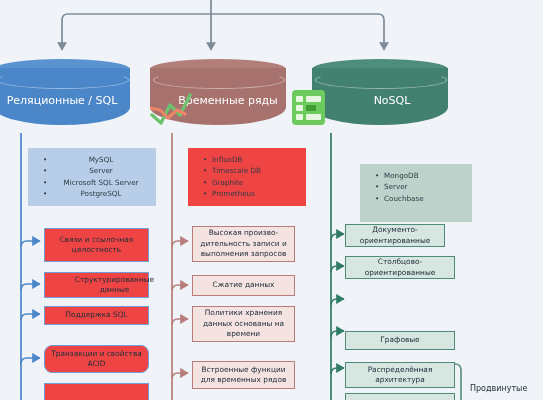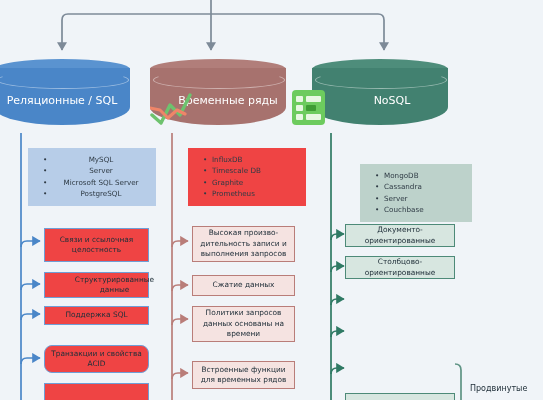--- a/index.html
+++ b/index.html
@@ -232,21 +232,21 @@
     <ul>
       <li>InfluxDB</li>
       <li>Timescale DB</li>
       <li>Graphite</li>
       <li>Prometheus</li>
     </ul>
   </div>
 
   <div class="fbox ts" style="left:192px; top:226px; width:103px; height:36px;">Высокая произво-дительность записи и выполнения запросов</div>
   <div class="fbox ts" style="left:192px; top:275px; width:103px; height:21px;">Сжатие данных</div>
-  <div class="fbox ts" style="left:192px; top:306px; width:103px; height:36px;">Политики запросов данных основаны на времени</div>
+  <div class="fbox ts" style="left:192px; top:306px; width:103px; height:36px;">Политики хранения данных основаны на времени</div>
   <div class="fbox ts" style="left:192px; top:361px; width:103px; height:28px;">Встроенные функции для временных рядов</div>
 
   <div class="cyl nsql" style="left:312px; top:59px;">
     <div class="top"></div>
     <div class="body"></div>
     <div class="rim"></div>
     <div class="caption">NoSQL</div>
   </div>
   <svg class="badge" style="left:291px; top:89px;" width="35" height="37" viewBox="0 0 35 37">
     <rect x="1" y="1" width="33" height="35" rx="4" fill="#6dcb5e"></rect>
@@ -254,25 +254,26 @@
     <rect x="15" y="7" width="15" height="6" rx="1" fill="#e8f7e2"></rect>
     <rect x="5" y="16" width="7" height="6" rx="1" fill="#e8f7e2"></rect>
     <rect x="15" y="16" width="10" height="6" rx="1" fill="#3f9c34"></rect>
     <rect x="5" y="25" width="7" height="6" rx="1" fill="#e8f7e2"></rect>
     <rect x="15" y="25" width="15" height="6" rx="1" fill="#e8f7e2"></rect>
   </svg>
 
   <div class="listbox nsql" style="left:334px; top:164px; width:112px; height:58px;margin-left:26px;">
     <ul>
       <li>MongoDB</li>
-      <li>Cassandra</li>
       <li>Server</li>
       <li>Couchbase</li>
     </ul>
   </div>
 
-  <div class="fbox nsql" style="left:345px; top:224px; width:110px; height:23px;">Документо-ориентированные</div>
+  <div class="fbox nsql" style="left:345px; top:224px; width:100px; height:23px;">Документо-ориентированные</div>
   <div class="fbox nsql" style="left:345px; top:256px; width:110px; height:23px;">Столбцово-ориентированные</div>
+  <div class="fbox nsql" style="left:345px; top:331px; width:110px; height:19px;">Графовые</div>
+  <div class="fbox nsql" style="left:345px; top:362px; width:110px; height:26px;">Распределённая архитектура</div>
   <div class="fbox nsql" style="left:345px; top:393px; width:110px; height:24px;"></div>
 
   <div class="sidelabel" style="left:470px; top:384px;">Продвинутые</div>
 
 </div>
 
 </body></html>

